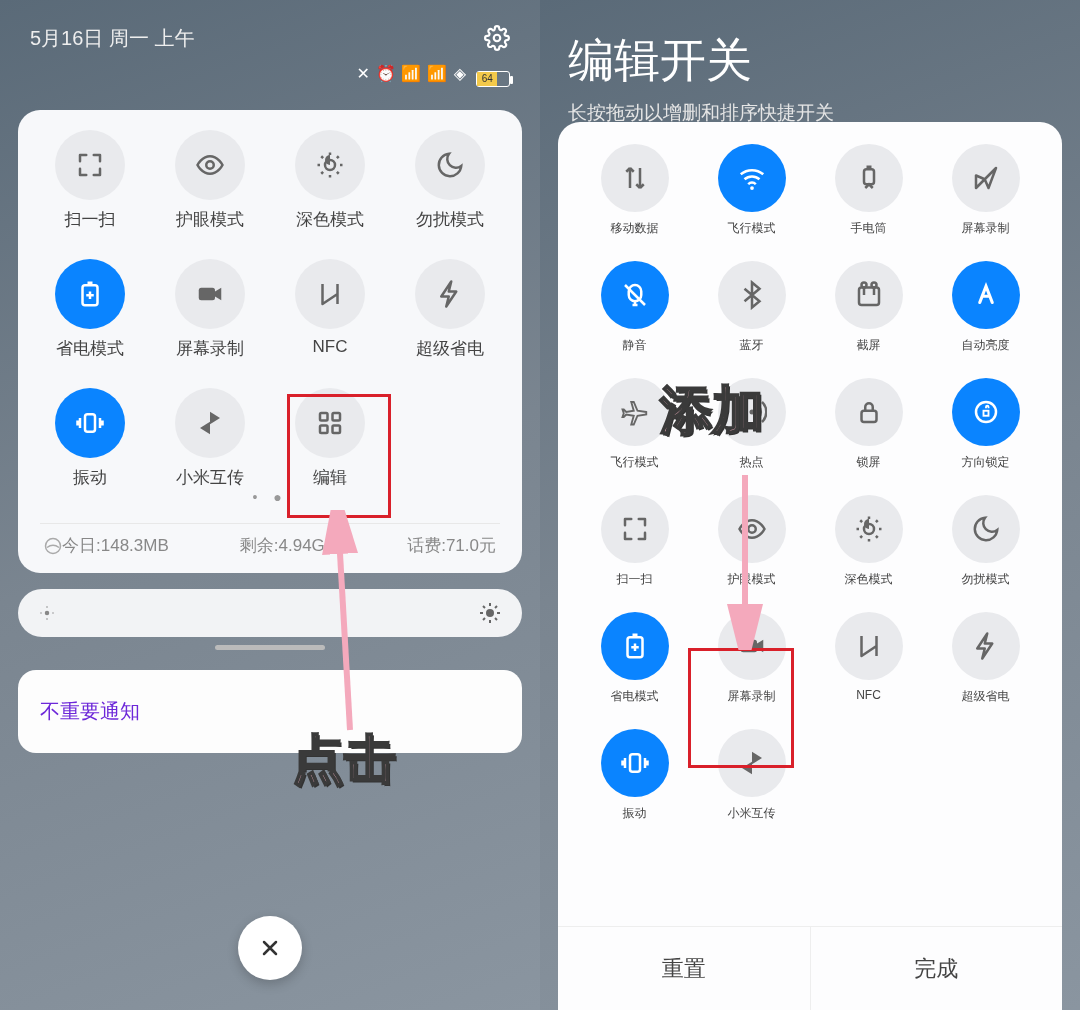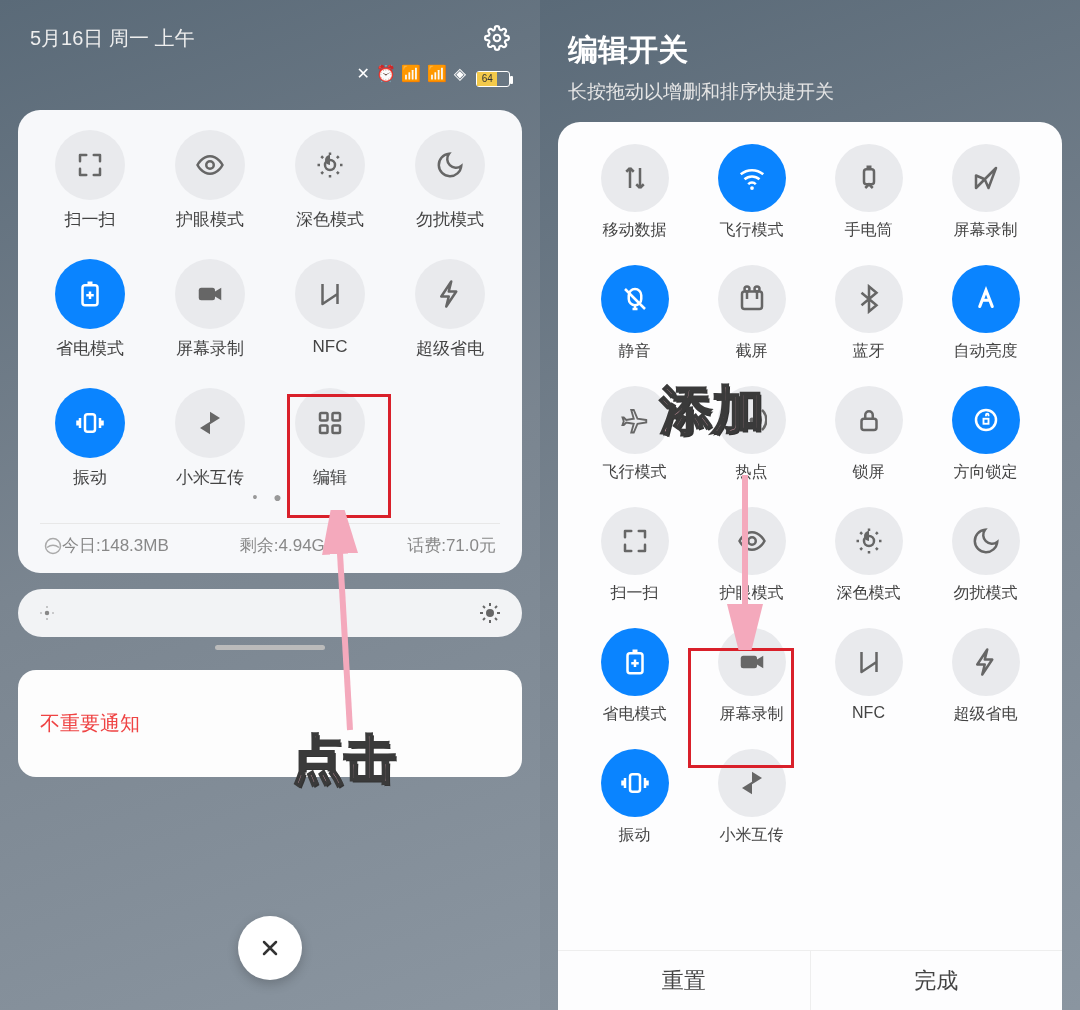--- a/index.html
+++ b/index.html
@@ -42,44 +42,44 @@
   .dots { text-align:center; color:#999; font-size:14px; letter-spacing:6px; margin-bottom:10px;}
   .info-row { display:flex; align-items:center; justify-content:space-between; padding:0 14px 4px; font-size:17px; color:#888;}
   .brightness {
     margin: 16px 18px 0;
     background:#f2f3f5; border-radius:30px; height:48px;
     display:flex; align-items:center; padding:0 20px; justify-content:space-between;
   }
   .notif-card {
     margin: 20px 18px 0;
     background:#fdfdfd; border-radius:18px;
-    padding:40px 22px; font-size:20px; color:#ef4444;
+    padding:28px 22px; font-size:20px; color:#6d28d9;
   }
   .close-btn {
     position:absolute; bottom:30px; left:50%; transform:translateX(-50%);
     width:64px; height:64px; border-radius:50%; background:#fff;
     display:flex; align-items:center; justify-content:center; font-size:32px; color:#333;
     box-shadow:0 4px 12px rgba(0,0,0,.2);
   }
   .handle { width:110px; height:5px; background:#bbb; border-radius:3px; margin:8px auto 0;}
   
   .right .header { padding:30px 28px 18px; color:#fff;}
-  .right .header h1 { font-size:30px; font-weight:700; margin-bottom:8px;}
+  .right .header h1 { font-size:46px; font-weight:400; margin-bottom:8px;}
   .right .header p { font-size:19px; color:#e5e5e5;}
   .right-panel {
     position:absolute; left:18px; right:18px; top:122px; bottom:0;
     background:#fdfdfe; border-radius:22px 22px 0 0;
     display:flex; flex-direction:column;
   }
   .right-grid-wrap { flex:1; padding:22px 18px 10px; overflow:hidden;}
   .right-grid { display:grid; grid-template-columns: repeat(4,1fr); row-gap:24px;}
   .right .circle { width:68px; height:68px; }
-  .right .tile-label { font-size:16px;}
+  .right .tile-label { font-size:12px;}
   .bottom-bar {
-    border-top:1px solid #eee; display:flex; height:60px;
+    border-top:1px solid #eee; display:flex; height:84px;
   }
   .bottom-btn { flex:1; display:flex; align-items:center; justify-content:center; font-size:22px; color:#444;}
   .bottom-btn + .bottom-btn { border-left:1px solid #eee;}
   
   .hl { position:absolute; border:3px solid #d9202a; pointer-events:none;}
   .anno {
     position:absolute; font-size:52px; font-weight:700;
     color:#f8b6c5; -webkit-text-stroke:2px #3a3a3a;
     text-shadow:2px 2px 0 #333;
     pointer-events:none;
@@ -342,36 +342,36 @@
                 <path d="M12 4a5 5 0 00-5 5v3a5 5 0 005 5 5 5 0 005-5V9a5 5 0 00-5-5z" fill="none" stroke="currentColor" stroke-width="2"></path>
                 <path d="M10 20h4M12 17v3" stroke="currentColor" stroke-width="2"></path>
                 <line x1="4" y1="4" x2="20" y2="20" stroke="currentColor" stroke-width="2"></line>
               </svg>
             </div>
             <div class="tile-label">静音</div>
           </div>
           <div class="tile">
             <div class="circle">
               <svg viewBox="0 0 24 24">
+                <path d="M12 2l6 5-6 5 6 5-6 5V2zM6 7l12 10M6 17L18 7" fill="none" stroke="currentColor" stroke-width="2"></path>
+              </svg>
+            </div>
+            <div class="tile-label">蓝牙</div>
+          </div>
+          <div class="tile">
+            <div class="circle">
+              <svg viewBox="0 0 24 24">
                 <rect x="4" y="6" width="16" height="14" rx="2" fill="none" stroke="currentColor" stroke-width="2"></rect>
                 <circle cx="8" cy="4" r="2" fill="none" stroke="currentColor" stroke-width="2"></circle>
                 <circle cx="16" cy="4" r="2" fill="none" stroke="currentColor" stroke-width="2"></circle>
                 <line x1="8" y1="6" x2="8" y2="12" stroke="currentColor" stroke-width="2"></line>
                 <line x1="16" y1="6" x2="16" y2="12" stroke="currentColor" stroke-width="2"></line>
               </svg>
             </div>
             <div class="tile-label">截屏</div>
-          </div>
-          <div class="tile">
-            <div class="circle">
-              <svg viewBox="0 0 24 24">
-                <path d="M12 2l6 5-6 5 6 5-6 5V2zM6 7l12 10M6 17L18 7" fill="none" stroke="currentColor" stroke-width="2"></path>
-              </svg>
-            </div>
-            <div class="tile-label">蓝牙</div>
           </div>
           <div class="tile">
             <div class="circle on">
               <svg viewBox="0 0 24 24">
                 <path d="M7 18L12 5l5 13M9 13h6" fill="none" stroke="currentColor" stroke-width="2.5" stroke-linecap="round"></path>
               </svg>
             </div>
             <div class="tile-label">自动亮度</div>
           </div>
           <div class="tile">

